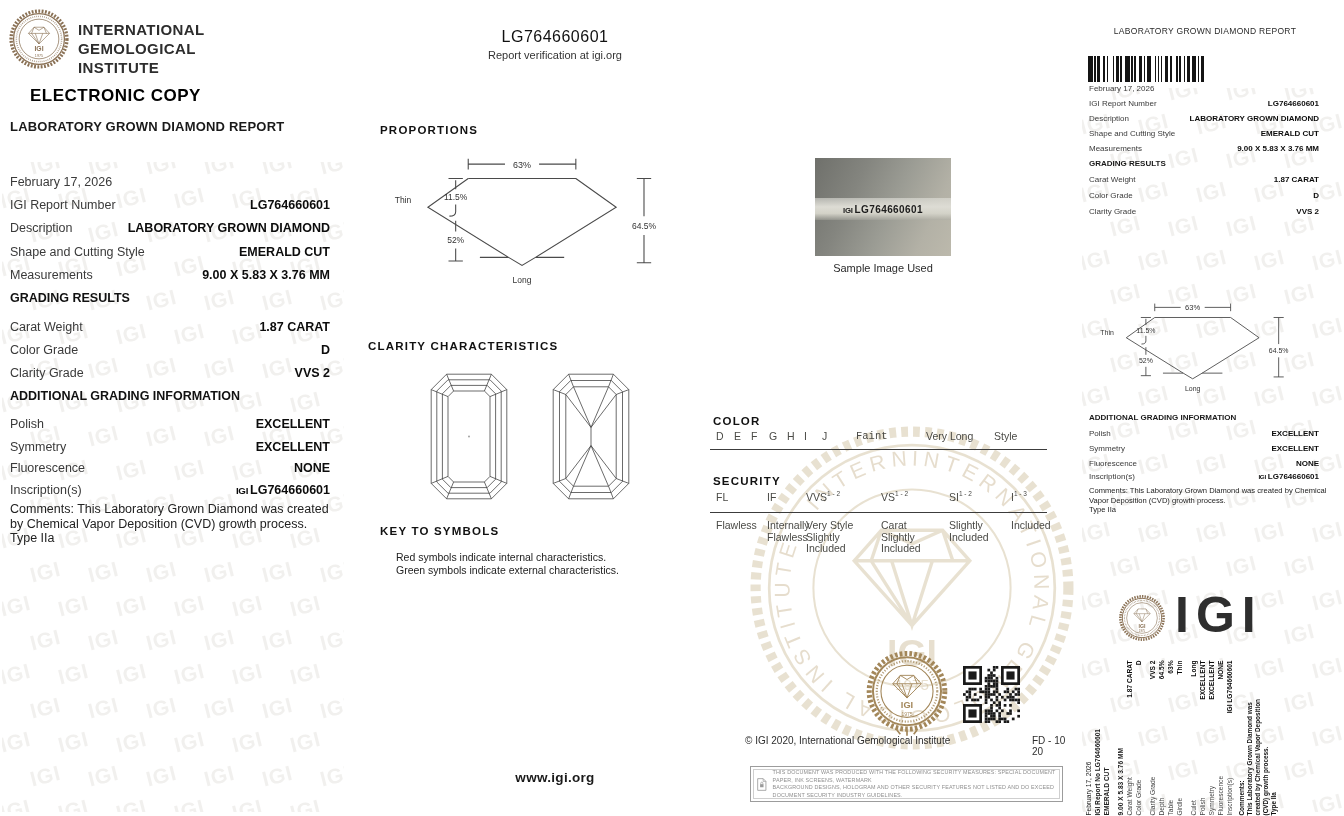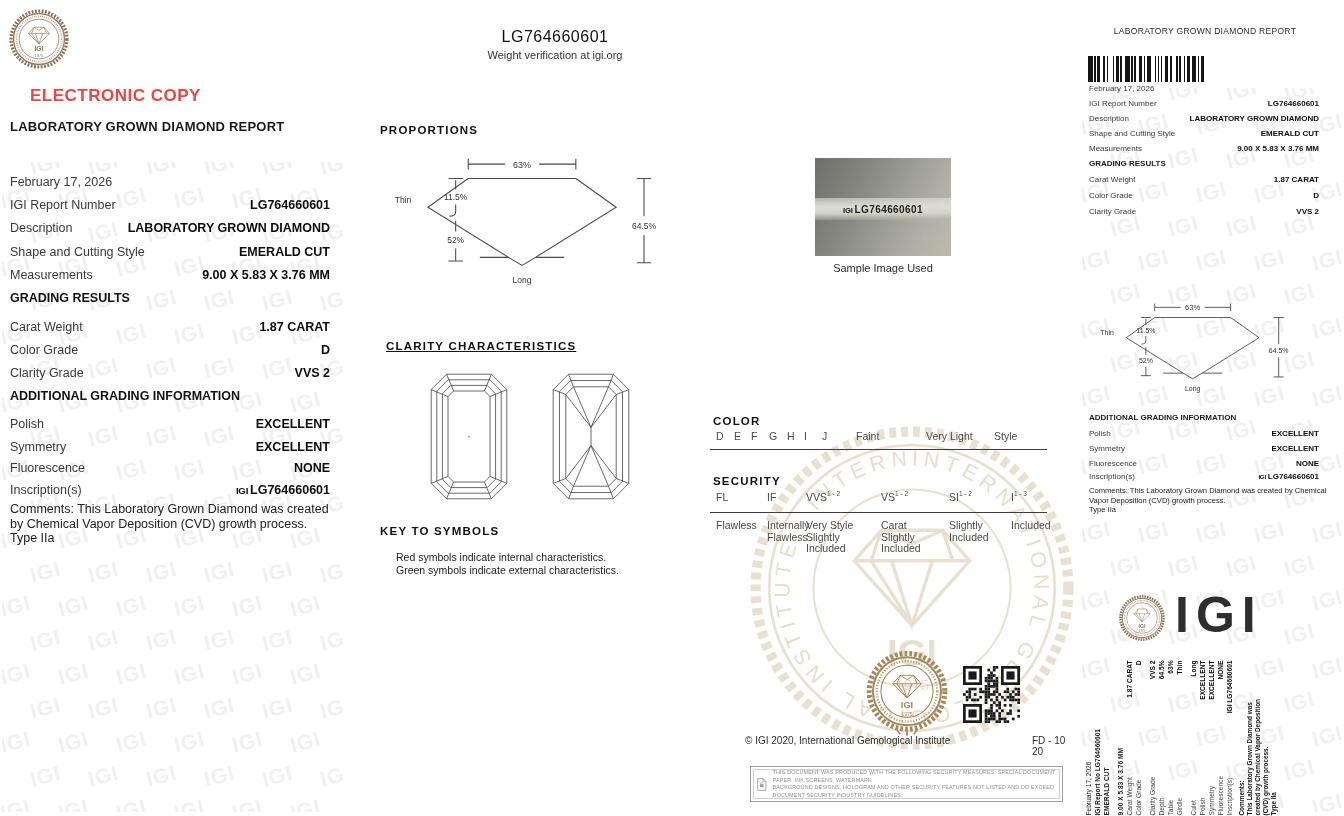--- a/index.html
+++ b/index.html
@@ -349,22 +349,27 @@
         <circle cx="50" cy="50" r="45" stroke-width="5.5" stroke-dasharray="3 2.4"></circle>
         <circle cx="50" cy="50" r="41" stroke-width="2"></circle>
         <circle cx="50" cy="50" r="32" stroke-width="1.2"></circle>
         <circle cx="50" cy="50" r="36.5" stroke-width="2.4" stroke-dasharray="1.3 1.9" opacity=".75"></circle>
         <path d="M33,41 L42,31 H58 L67,41 L50,58 Z M33,41 H67 M42,31 L38,41 L50,58 M58,31 L62,41 M42,31 L50,36 L58,31 M44,41 L50,58 L56,41" stroke-width="1"></path>
       </g>
       <text x="50" y="70" text-anchor="middle" font-size="11" font-weight="bold" fill="#8a7155">IGI</text>
       <text x="50" y="79" text-anchor="middle" font-size="6" fill="#8a7155">1975</text>
     </svg>
 
-
-    <div class="abs ecopy" id="ecopy" style="color: #ef4444;">ELECTRONIC COPY</div>
+    <div class="abs org-name">
+      <div>INTERNATIONAL</div>
+      <div>GEMOLOGICAL</div>
+      <div>INSTITUTE</div>
+    </div>
+
+    <div class="abs ecopy" id="ecopy" style="color: #000000;">ELECTRONIC COPY</div>
     <div class="abs ltitle">LABORATORY GROWN DIAMOND REPORT</div>
 
     <div class="abs z1 lrow" style="top:175px;">
       <span class="lab">February 17, 2026</span>
     </div>
     <div class="abs z1 lrow" style="top:198px;">
       <span class="lab">IGI Report Number</span>
       <span class="val">LG764660601</span>
     </div>
     <div class="abs z1 lrow" style="top:221px;">
@@ -410,42 +415,42 @@
       <span class="val"><span class="igi-mini">IGI</span><span>LG764660601</span></span>
     </div>
     <div class="abs z1 lcomments" style="top:502px;">
       <div>Comments: This Laboratory Grown Diamond was created by Chemical Vapor Deposition (CVD) growth process.</div>
       <div>Type IIa</div>
     </div>
   </div>
 
   <div class="abs mid-head ctr">
     <div class="num">LG764660601</div>
-    <div class="ver">Weight verification at igi.org</div>
+    <div class="ver">Report verification at igi.org</div>
   </div>
 
   <div class="abs msec" style="left:380px;top:124px;">PROPORTIONS</div>
 
   <svg class="abs" style="left:378px;top:148px;" width="306" height="139" viewBox="0 0 340 155">
     <g fill="none" stroke="#4a4a4a" stroke-width="1.2">
       <path d="M100,12 V24 M220,12 V24 M100,18 H141 M179,18 H220"></path>
       <path d="M100,34 H220 M220,34 L265,66 L175,122 M100,34 L55,66 L145,122 M145,122 L160,131 L175,122 M113,122 H145 M175,122 H207"></path>
       <path d="M78,34 H94 M86,36 V46 M86,63 V71 M86,71 Q86,76 79,76"></path>
       <path d="M86,81 V93 M86,112 V126 M78,126 H94"></path>
       <path d="M288,34 H304 M288,128 H304 M296,34 V76 M296,97 V128"></path>
     </g>
     <text x="160" y="22" font-size="10" fill="#333" text-anchor="middle">63%</text>
     <text x="86" y="58" font-size="9.5" fill="#333" text-anchor="middle">11.5%</text>
     <text x="18" y="61" font-size="9.5" fill="#333">Thin</text>
     <text x="86" y="106" font-size="9.5" fill="#333" text-anchor="middle">52%</text>
     <text x="296" y="90" font-size="9.5" fill="#333" text-anchor="middle">64.5%</text>
     <text x="160" y="150" font-size="9.5" fill="#333" text-anchor="middle">Long</text>
   </svg>
 
-  <div class="abs msec" style="left:386px;top:340px;text-decoration:underline;">CLARITY CHARACTERISTICS</div>
+  <div class="abs msec" style="left:368px;top:340px;">CLARITY CHARACTERISTICS</div>
 
   <svg class="abs" style="left:427px;top:370px;" width="84" height="133" viewBox="0 0 120 190">
     <g fill="none" stroke="#3f3f3f" stroke-width="1.1">
       <path d="M28,6 H92 L114,28 V162 L92,184 H28 L6,162 V28 Z"></path>
       <path d="M30,14 H90 L106,30 V160 L90,176 H30 L14,160 V30 Z"></path>
       <path d="M34,22 H86 L98,34 V156 L86,168 H34 L22,156 V34 Z"></path>
       <path d="M38,30 H82 L90,38 V152 L82,160 H38 L30,152 V38 Z"></path>
       <path d="M28,6 L38,30 M6,28 L30,38 M92,6 L82,30 M114,28 L90,38 M114,162 L90,152 M92,184 L82,160 M28,184 L38,160 M6,162 L30,152"></path>
     </g>
     <circle cx="60" cy="95" r="1.3" fill="#9a9a9a"></circle>
@@ -460,40 +465,41 @@
       <path d="M35,24 L60,82 M85,24 L60,82 M24,35 L60,82 M96,35 L60,82"></path>
       <path d="M35,166 L60,108 M85,166 L60,108 M24,155 L60,108 M96,155 L60,108"></path>
       <path d="M28,6 L35,24 M6,28 L24,35 M92,6 L85,24 M114,28 L96,35 M114,162 L96,155 M92,184 L85,166 M28,184 L35,166 M6,162 L24,155"></path>
     </g>
   </svg>
 
   <div class="abs msec" style="left:380px;top:525px;">KEY TO SYMBOLS</div>
   <div class="abs keyline" style="left:396px;top:551px;">Red symbols indicate internal characteristics.</div>
   <div class="abs keyline" style="left:396px;top:564px;">Green symbols indicate external characteristics.</div>
 
+  <div class="abs website ctr">www.igi.org</div>
 
   <div id="mid-right" class="abs">
 
     <div class="abs sample-img">
       <div class="sample-band">
         <span><span class="igi-mini">IGI</span><span>LG764660601</span></span>
       </div>
     </div>
     <div class="abs sample-cap ctr">Sample Image Used</div>
 
     <div class="abs msec z1" style="left:13px;top:415px;">COLOR</div>
     <span class="abs scale-letter" style="left:16px;top:430px;">D</span>
     <span class="abs scale-letter" style="left:34px;top:430px;">E</span>
     <span class="abs scale-letter" style="left:51px;top:430px;">F</span>
     <span class="abs scale-letter" style="left:69px;top:430px;">G</span>
     <span class="abs scale-letter" style="left:87px;top:430px;">H</span>
     <span class="abs scale-letter" style="left:104px;top:430px;">I</span>
     <span class="abs scale-letter" style="left:122px;top:430px;">J</span>
-    <span class="abs scale-letter" style="left:156px;top:430px;">Faint</span>
-    <span class="abs scale-letter" style="left:226px;top:430px;">Very Light</span>
+    <span class="abs scale-letter" style="left:156px;top:430px;font-family:Liberation Mono, monospace;">Faint</span>
+    <span class="abs scale-letter" style="left:226px;top:430px;">Very Long</span>
     <span class="abs scale-letter" style="left:294px;top:430px;">Style</span>
     <div class="abs scale-line" style="left:10px;top:449px;width:337px;"></div>
 
     <div class="abs msec z1" style="left:13px;top:475px;">SECURITY</div>
     <span class="abs cl-col" style="left:16px;top:490px;"><span>FL</span><sup></sup></span>
     <span class="abs cl-col" style="left:67px;top:490px;"><span>IF</span><sup></sup></span>
     <span class="abs cl-col" style="left:106px;top:490px;"><span>VVS</span><sup>1 - 2</sup></span>
     <span class="abs cl-col" style="left:181px;top:490px;"><span>VS</span><sup>1 - 2</sup></span>
     <span class="abs cl-col" style="left:249px;top:490px;"><span>SI</span><sup>1 - 2</sup></span>
     <span class="abs cl-col" style="left:311px;top:490px;"><span>I</span><sup>1 - 3</sup></span>

